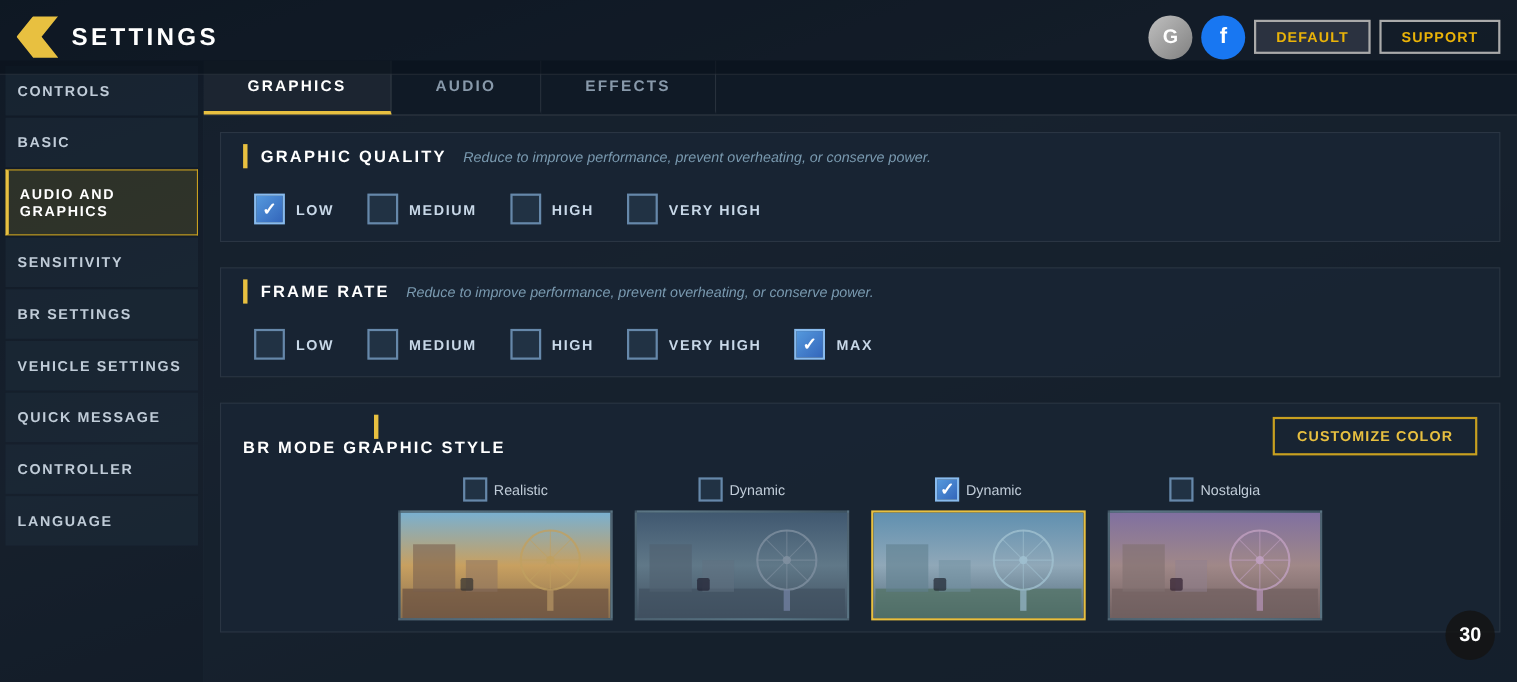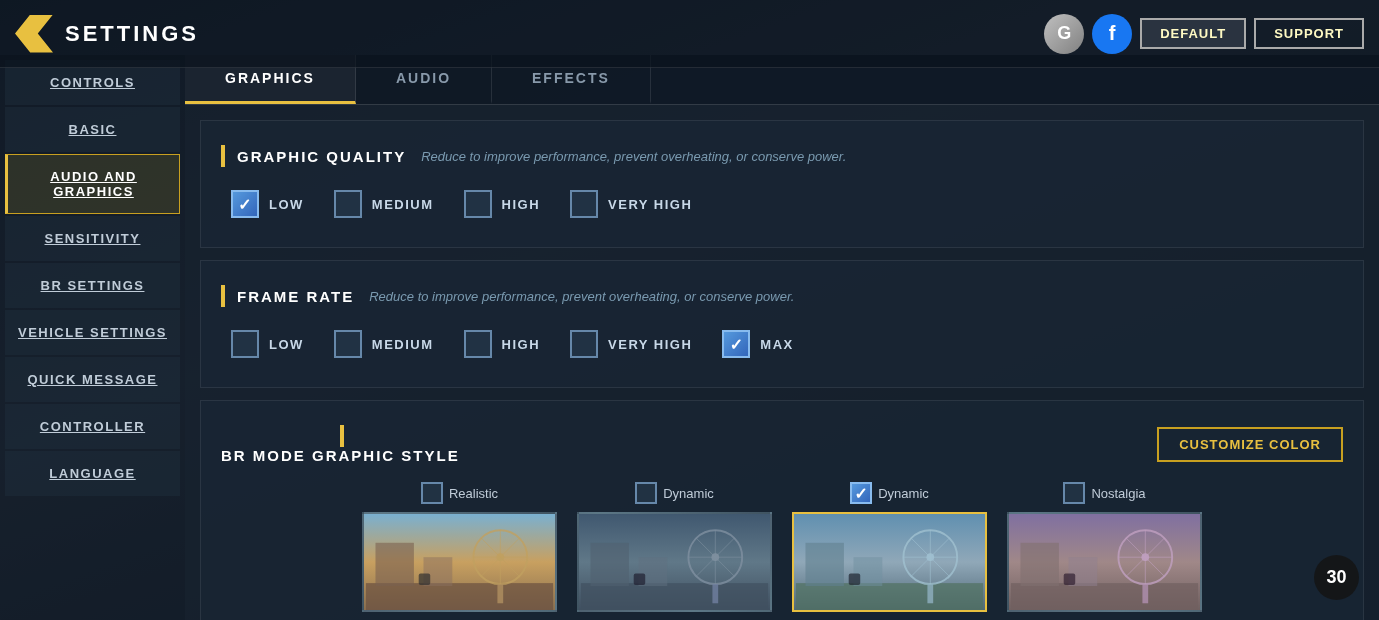--- a/index.html
+++ b/index.html
@@ -81,21 +81,21 @@
       align-items: center;
       justify-content: center;
       color: white;
       font-weight: bold;
       font-size: 20px;
     }
 
     .header-btn {
       background: transparent;
       border: 2px solid #aaa;
-      color: #fef9c3;
+      color: #eab308;
       padding: 6px 18px;
       font-size: 13px;
       font-weight: 700;
       letter-spacing: 1px;
       cursor: pointer;
       text-transform: uppercase;
     }
 
     .header-btn.default-btn {
       background: rgba(180,180,200,0.15);
@@ -111,31 +111,29 @@
       background: rgba(10,18,28,0.6);
       z-index: 5;
       display: flex;
       flex-direction: column;
       gap: 2px;
       padding: 5px 0;
     }
 
     .sidebar-item {
       padding: 14px 10px;
-      text-align: center;
       color: #c0ccd8;
       font-size: 13px;
       font-weight: 700;
       letter-spacing: 1.5px;
       text-transform: uppercase;
       cursor: pointer;
       border: 1px solid transparent;
       background: rgba(30,45,60,0.5);
       margin: 0 5px;
-      text-decoration: underline;
     }
 
     .sidebar-item.active {
       background: rgba(200,180,50,0.15);
       border: 1px solid #c8a020;
       color: #ffffff;
       border-left: 3px solid #e8c040;
     }
 
     
@@ -176,22 +174,22 @@
     }
 
     
     .content-body {
       padding: 15px;
     }
 
     .section {
       background: rgba(25,38,52,0.8);
       border: 1px solid rgba(255,255,255,0.08);
-      margin-bottom: 12px;
-      padding: 24px 20px;
+      margin-bottom: 23px;
+      padding: 10px 20px;
     }
 
     .section-header {
       display: flex;
       align-items: center;
       margin-bottom: 18px;
     }
 
     .section-accent {
       width: 4px;

